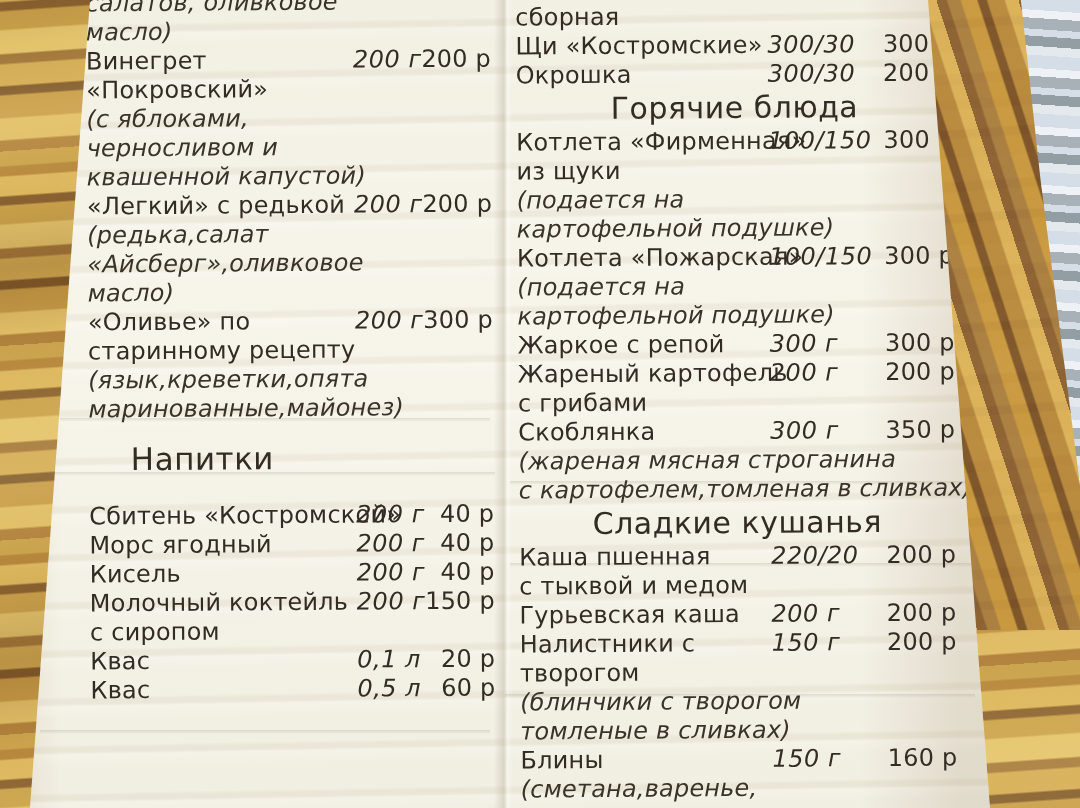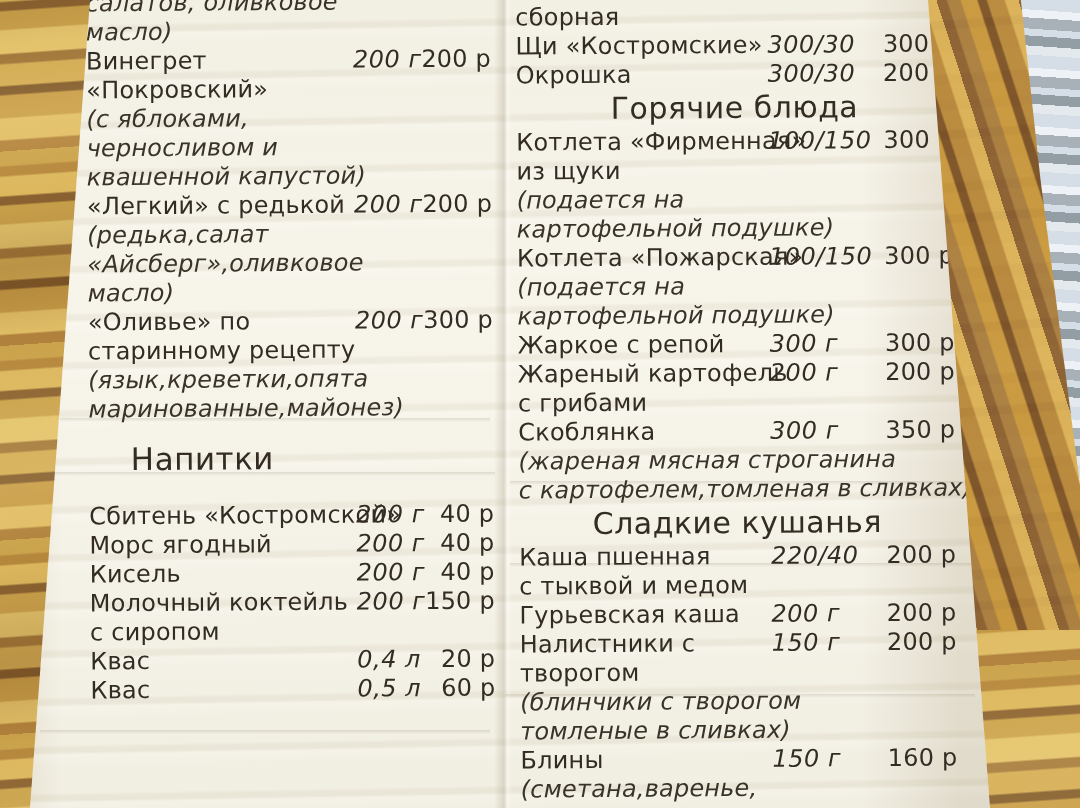--- a/index.html
+++ b/index.html
@@ -118,38 +118,38 @@
         <div class="desc">(с яблоками,<br>черносливом  и<br>квашенной капустой)</div>
         <div class="row"><div class="name">«Легкий» с редькой</div><div class="portion">200 г</div><div class="price">200 р</div></div>
         <div class="desc">(редька,салат<br>«Айсберг»,оливковое<br>масло)</div>
         <div class="row"><div class="name">«Оливье» по<br>старинному рецепту</div><div class="portion">200 г</div><div class="price">300 р</div></div>
         <div class="desc">(язык,креветки,опята<br>маринованные,майонез)</div>
         <div class="menu-header">Напитки</div>
         <div class="row"><div class="name">Сбитень «Костромской»</div><div class="portion">200 г</div><div class="price">40 р</div></div>
         <div class="row"><div class="name">Морс ягодный</div><div class="portion">200 г</div><div class="price">40 р</div></div>
         <div class="row"><div class="name">Кисель</div><div class="portion">200 г</div><div class="price">40 р</div></div>
         <div class="row"><div class="name">Молочный коктейль<br>с сиропом</div><div class="portion">200 г</div><div class="price">150 р</div></div>
-        <div class="row"><div class="name">Квас</div><div class="portion">0,4 л</div><div class="price">20 р</div></div>
+        <div class="row"><div class="name">Квас</div><div class="portion">0,1 л</div><div class="price">20 р</div></div>
         <div class="row"><div class="name">Квас</div><div class="portion">0,5 л</div><div class="price">60 р</div></div>
       </div>
     <div class="col" id="col-right">
         <div class="row"><div class="name">сборная</div><div class="portion"></div><div class="price"></div></div>
         <div class="row"><div class="name">Щи «Костромские»</div><div class="portion">300/30</div><div class="price">300 р</div></div>
         <div class="row"><div class="name">Окрошка</div><div class="portion">300/30</div><div class="price">200 р</div></div>
         <div class="menu-header">Горячие блюда</div>
         <div class="row"><div class="name">Котлета «Фирменная»<br>из щуки</div><div class="portion">100/150</div><div class="price">300 р</div></div>
         <div class="desc">(подается на<br>картофельной подушке)</div>
         <div class="row"><div class="name">Котлета «Пожарская»</div><div class="portion">100/150</div><div class="price">300 р</div></div>
         <div class="desc">(подается на<br>картофельной подушке)</div>
         <div class="row"><div class="name">Жаркое с репой</div><div class="portion">300 г</div><div class="price">300 р</div></div>
         <div class="row"><div class="name">Жареный картофель<br>с грибами</div><div class="portion">200 г</div><div class="price">200 р</div></div>
         <div class="row"><div class="name">Скоблянка</div><div class="portion">300 г</div><div class="price">350 р</div></div>
         <div class="desc">(жареная мясная строганина<br>с картофелем,томленая в сливках)</div>
         <div class="menu-header">Сладкие кушанья</div>
-        <div class="row"><div class="name">Каша пшенная<br>с тыквой и медом</div><div class="portion">220/40</div><div class="price">200 р</div></div>
+        <div class="row"><div class="name">Каша пшенная<br>с тыквой и медом</div><div class="portion">220/20</div><div class="price">200 р</div></div>
         <div class="row"><div class="name">Гурьевская каша</div><div class="portion">200 г</div><div class="price">200 р</div></div>
         <div class="row"><div class="name">Налистники с<br>творогом</div><div class="portion">150 г</div><div class="price">200 р</div></div>
         <div class="desc">(блинчики с творогом<br>томленые в сливках)</div>
         <div class="row"><div class="name">Блины</div><div class="portion">150 г</div><div class="price">160 р</div></div>
         <div class="desc">(сметана,варенье,</div>
       </div>
   </div>
 </div>
 
 </body></html>

